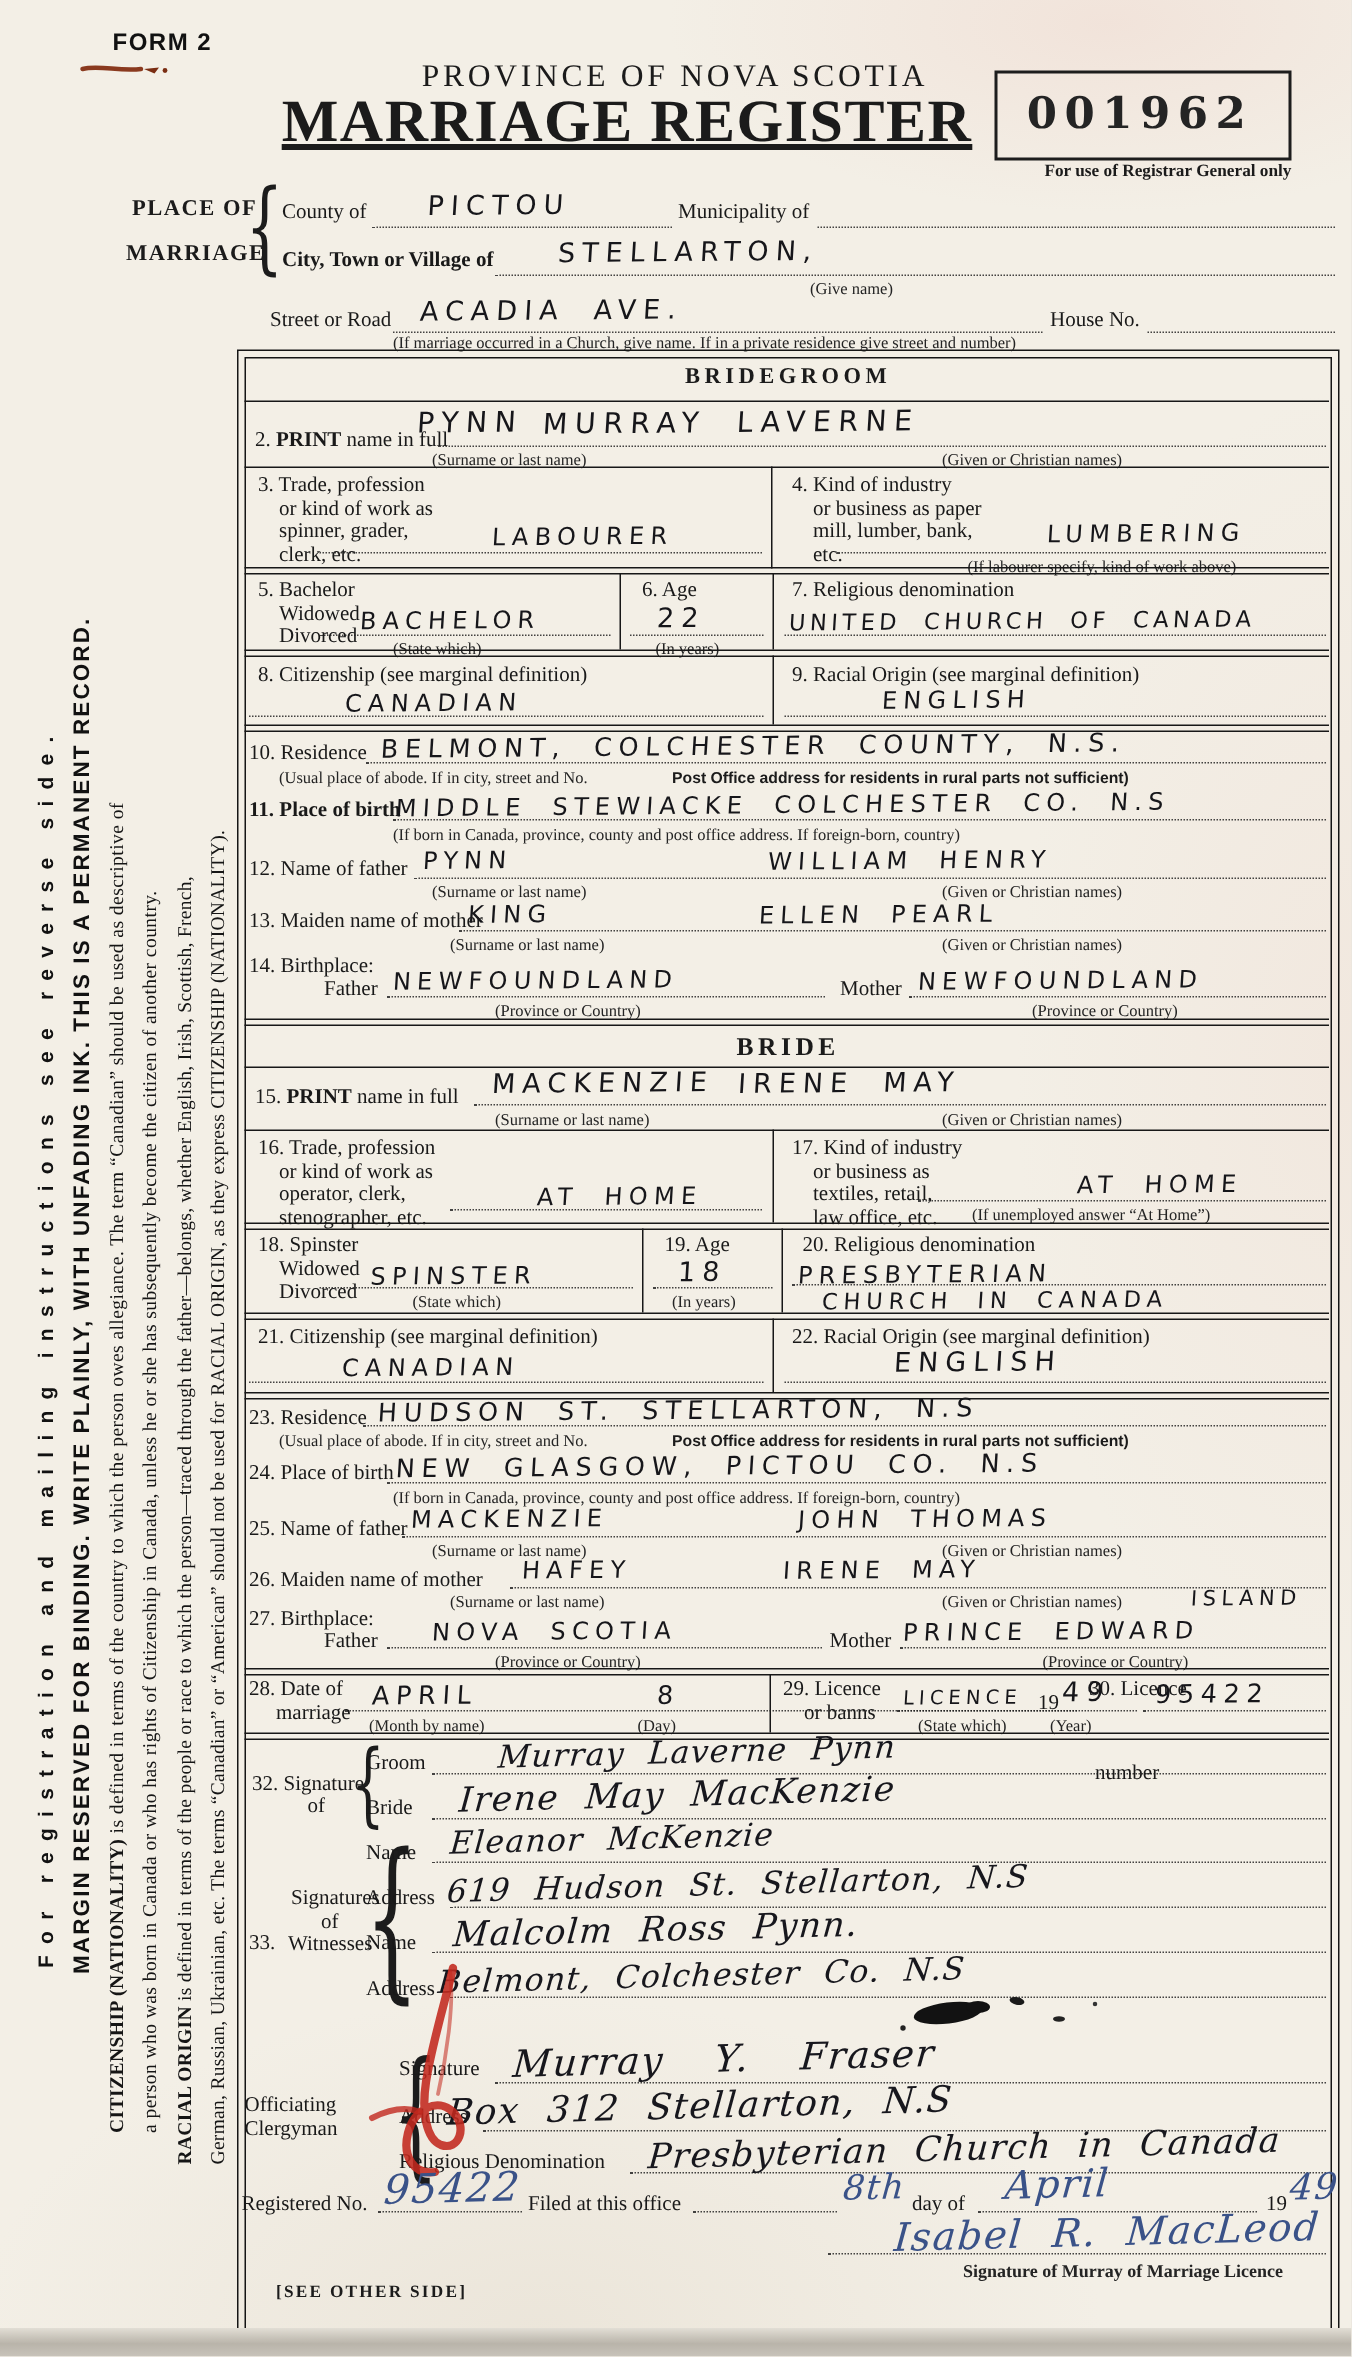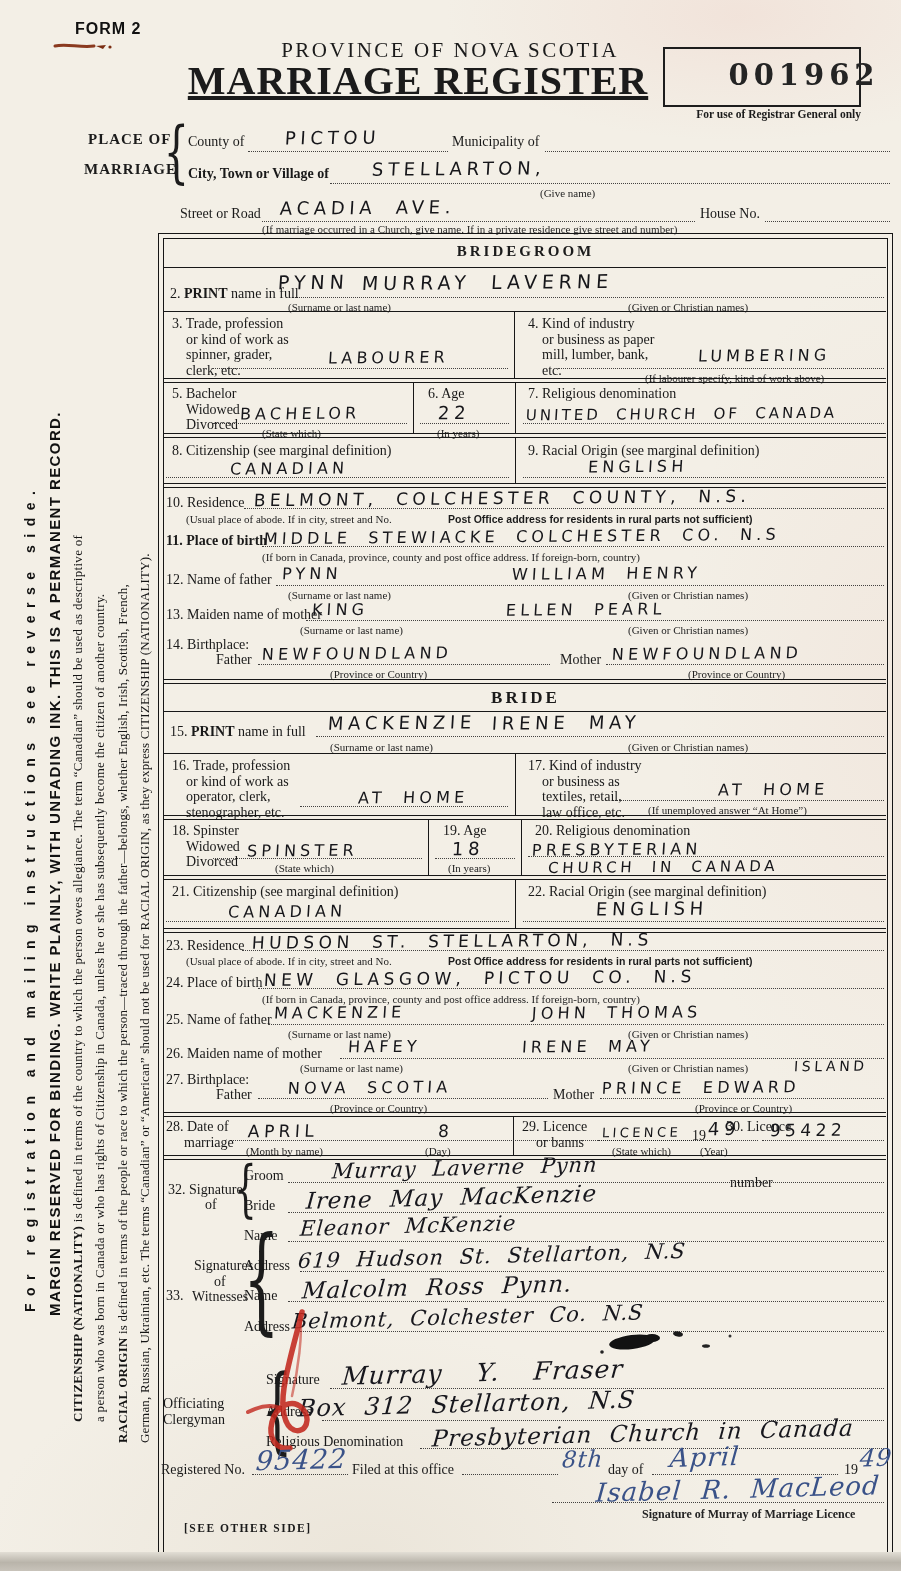--- a/index.html
+++ b/index.html
@@ -51,21 +51,21 @@
   <svg class="a" style="left:52px;top:38px;" width="70" height="16" viewBox="0 0 70 16">
     <path d="M3 8 C 14 5, 28 10, 42 8" stroke="#8a3a1f" stroke-width="3" fill="none" stroke-linecap="round"></path>
     <path d="M44 8 l10 -1 l-3 4 z" fill="#7a2d12"></path>
     <circle cx="58" cy="9" r="1.6" fill="#7a2d12"></circle>
   </svg>
 
   <div class="a ctr" style="left:225px;top:38px;width:450px;font-size:21px;letter-spacing:2.5px;">PROVINCE OF NOVA SCOTIA</div>
   <div class="a ctr b" style="left:178px;top:57px;width:480px;font-size:40px;letter-spacing:1px;text-decoration:underline;">MARRIAGE REGISTER</div>
 
   <div class="a" style="left:663px;top:47px;width:194px;height:56px;border:2.4px solid #1d1d1d;"></div>
-  <div class="a ctr" style="left:663px;top:58px;width:194px;font-family:'DejaVu Serif',serif;font-size:29px;font-weight:bold;letter-spacing:5px;color:#242424;padding-left:44px;">001962</div>
+  <div class="a ctr" style="left:663px;top:58px;width:194px;font-family:'DejaVu Serif',serif;font-size:29px;font-weight:bold;letter-spacing:5px;color:#242424;">001962</div>
   <div class="a b" style="left:663px;top:108px;width:198px;text-align:right;font-size:11.5px;">For use of Registrar General only</div>
 
   <div class="a b" style="left:88px;top:131px;font-size:15px;letter-spacing:1px;">PLACE OF</div>
   <div class="a b" style="left:84px;top:161px;font-size:15px;letter-spacing:1px;">MARRIAGE</div>
   <div class="a brace" style="left:156px;top:120px;font-size:64px;transform:scale(.62,1.05);">{</div>
 
   <div class="a lbl" style="left:188px;top:134px;">County of</div>
   <div class="a dot" style="left:248px;top:151px;width:200px;"></div>
   <div class="a hw" style="left:285px;top:127px;font-size:18px;">PICTOU</div>
   <div class="a lbl" style="left:452px;top:134px;">Municipality of</div>

